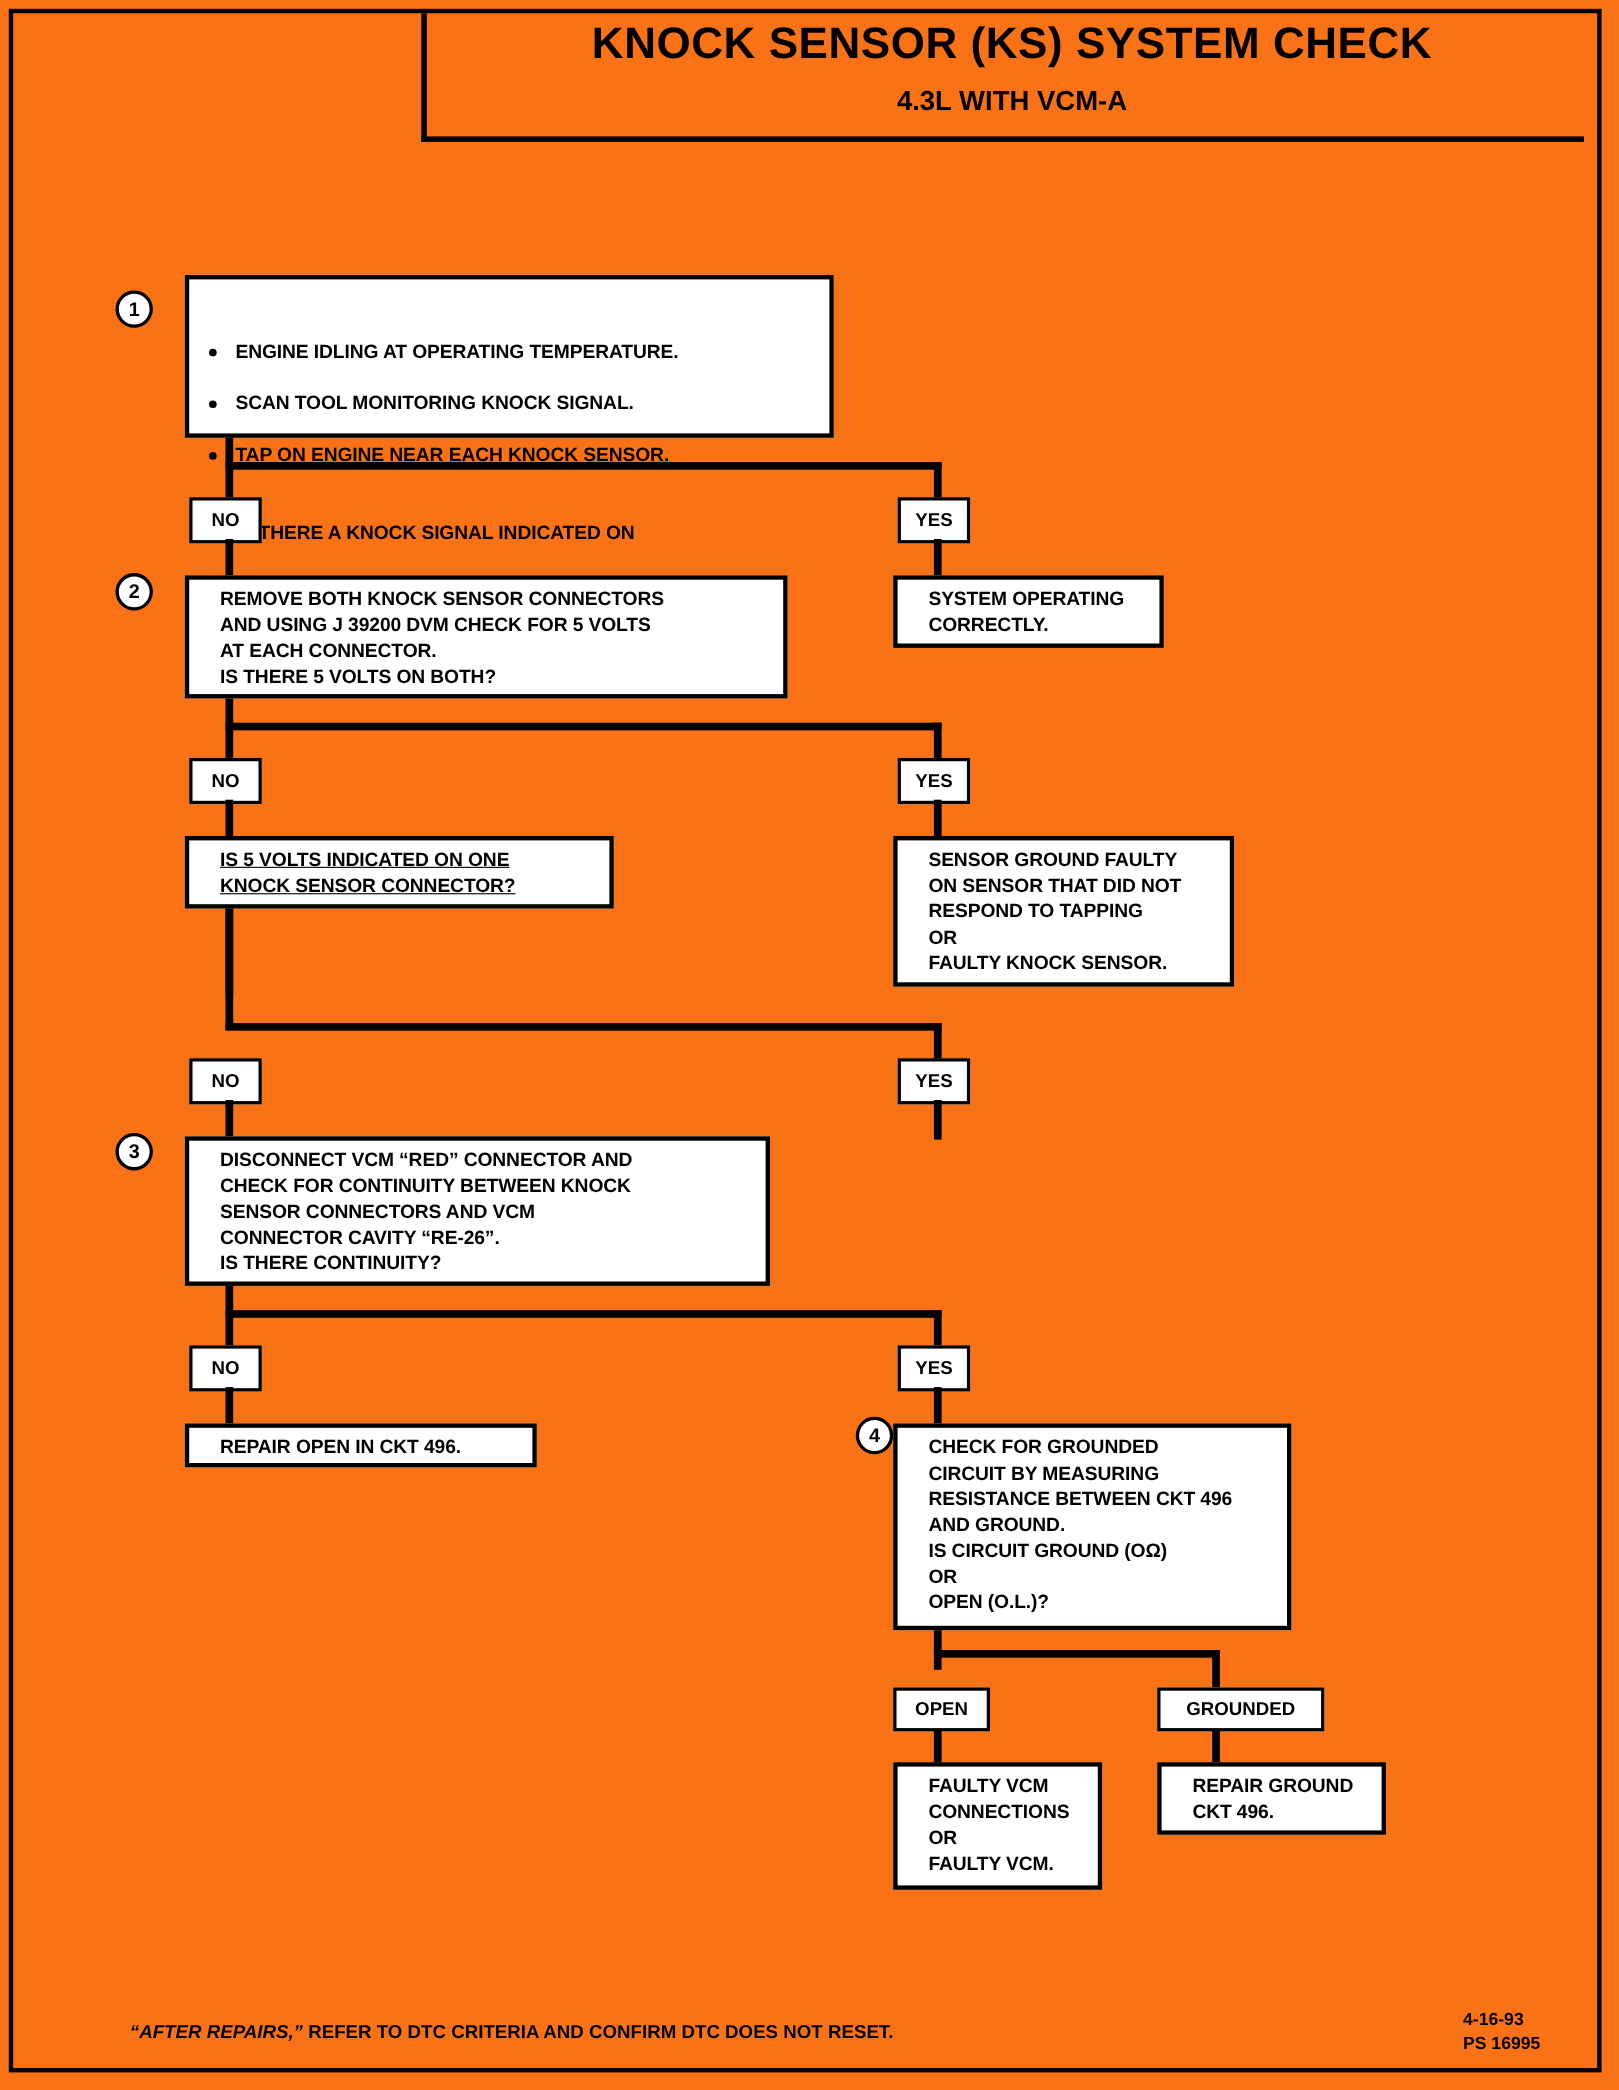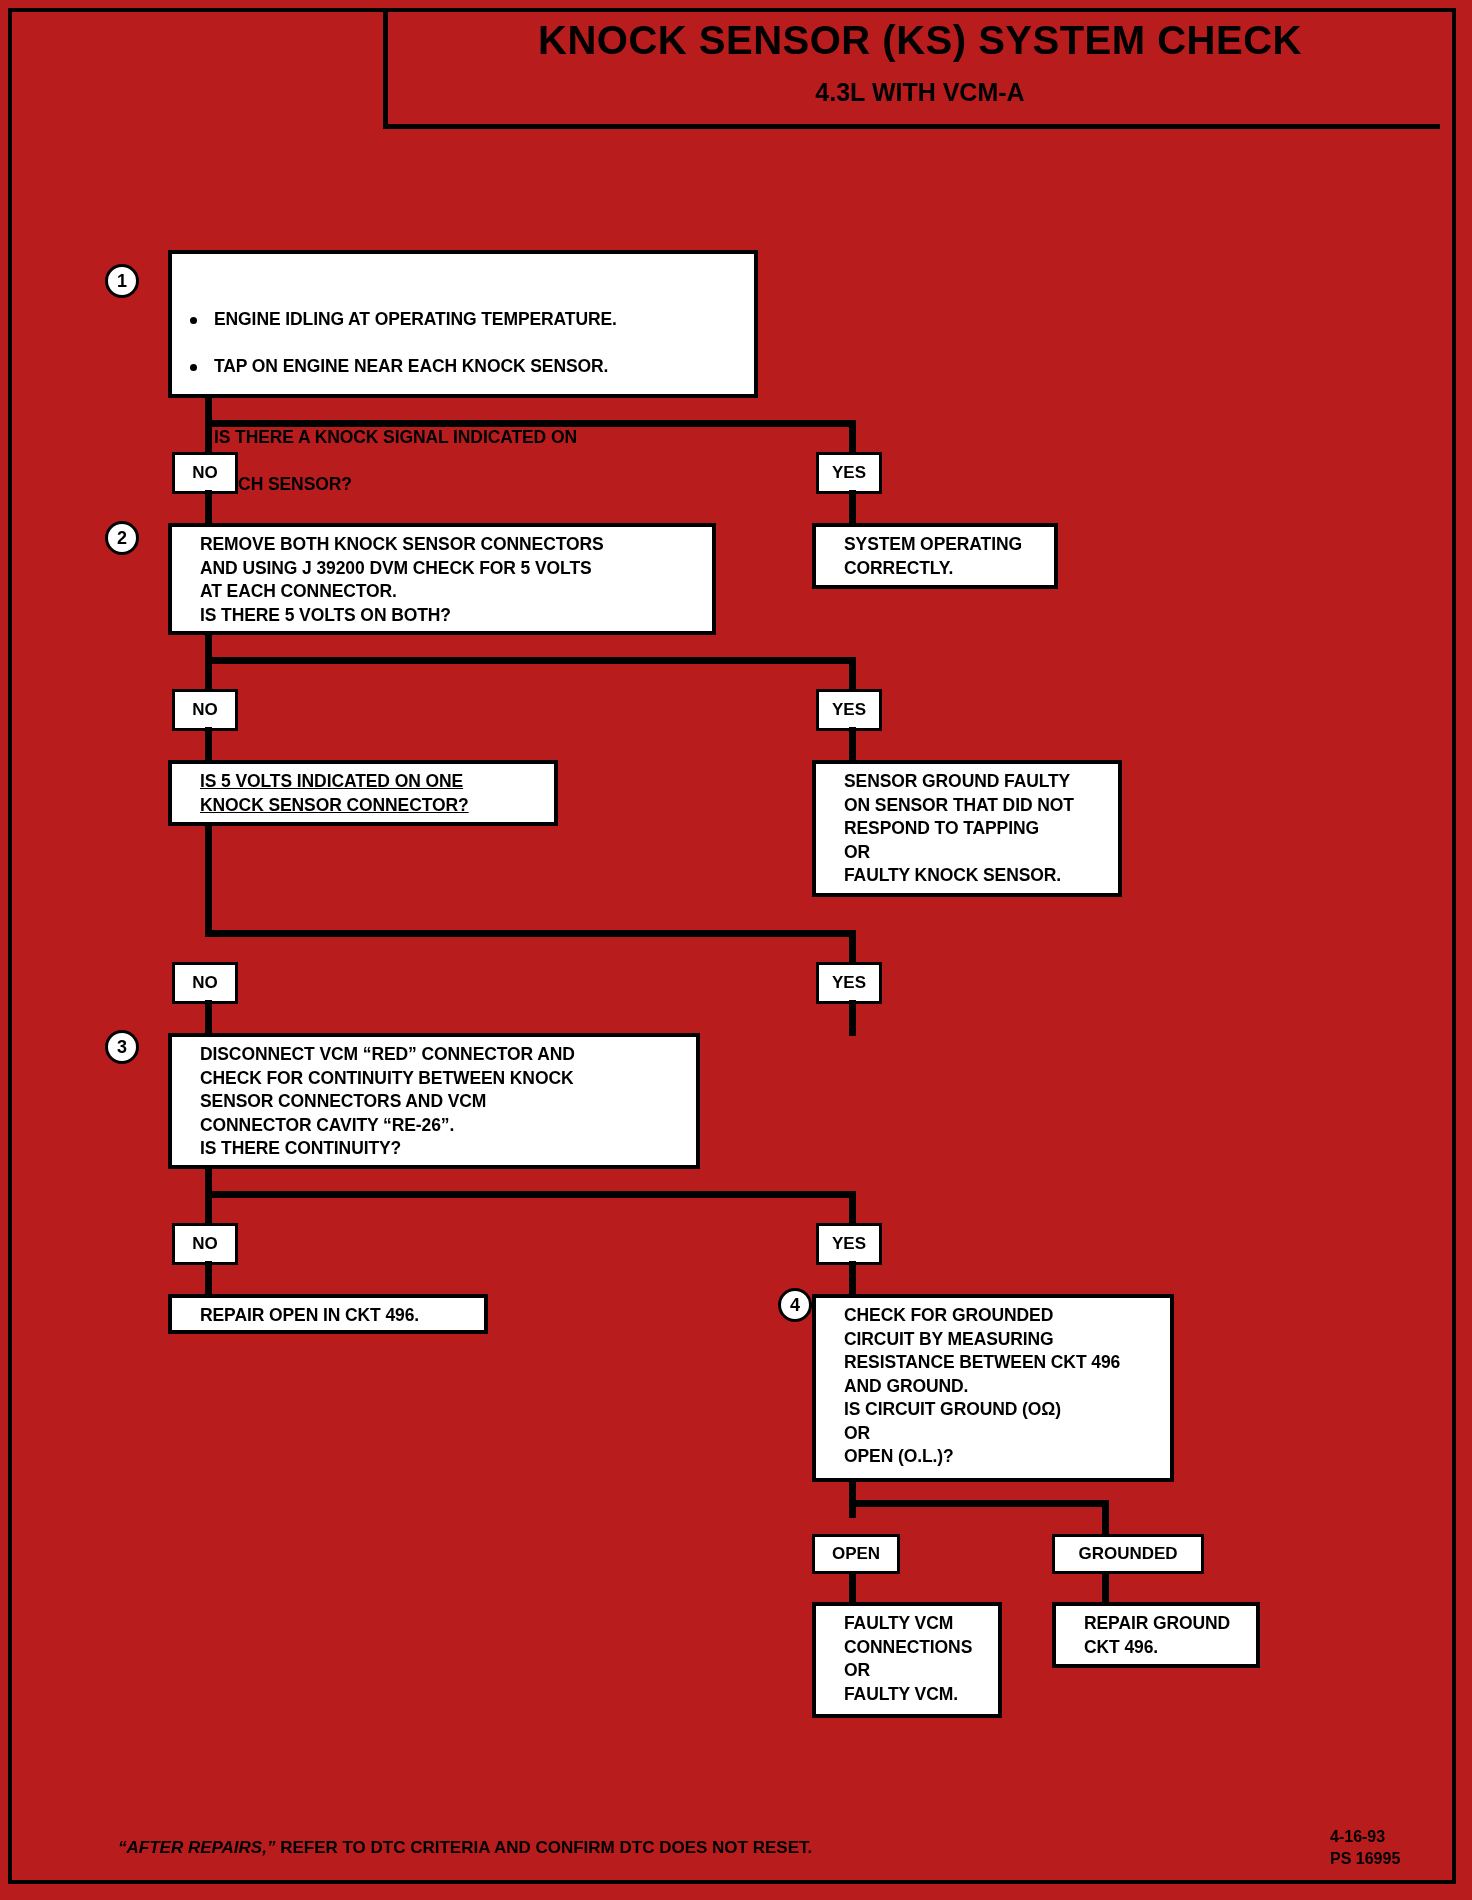--- a/index.html
+++ b/index.html
@@ -1,20 +1,20 @@
 <!DOCTYPE html>
 <html><head>
 <meta charset="utf-8">
 <style>
   html,body{margin:0;padding:0;background:#ffffff;}
   body{font-family:"Liberation Sans",sans-serif;}
   #page{
     position:relative;
     width:1472px;height:1900px;
-    background:#b91c1c;
+    background:#f97316;
     overflow:hidden;
   }
   
   #page-border{
     position:absolute;left:8px;top:8px;
     width:1448px;height:1876px;
     border:4px solid #000;
     box-sizing:border-box;
   }
   
@@ -132,20 +132,21 @@
 
   <div id="title-block"></div>
   <div id="title-main">KNOCK SENSOR (KS) SYSTEM CHECK</div>
   <div id="title-sub">4.3L WITH VCM-A</div>
 
   <div class="step-circle" style="left:105px;top:264px;">1</div>
 
   <div class="box bullets thick" style="left:168px;top:250px;width:590px;height:148px;">
     <ul>
       <li>ENGINE IDLING AT OPERATING TEMPERATURE.</li>
+      <li>SCAN TOOL MONITORING KNOCK SIGNAL.</li>
       <li>TAP ON ENGINE NEAR EACH KNOCK SENSOR.</li>
     </ul>
     <div class="plain">IS THERE A KNOCK SIGNAL INDICATED ON</div>
     <div class="plain">EACH SENSOR?</div>
   </div>
 
   <div class="ln-v" style="left:205px;top:398px;height:56px;"></div>
   <div class="ln-h" style="left:205px;top:420px;width:651px;"></div>
   <div class="ln-v" style="left:849px;top:420px;height:34px;"></div>
 

